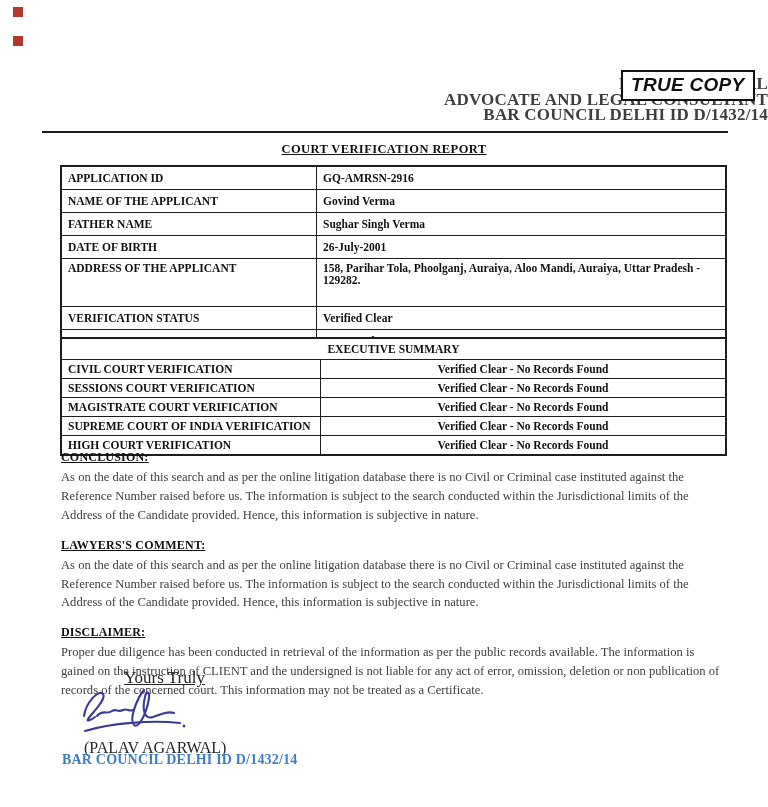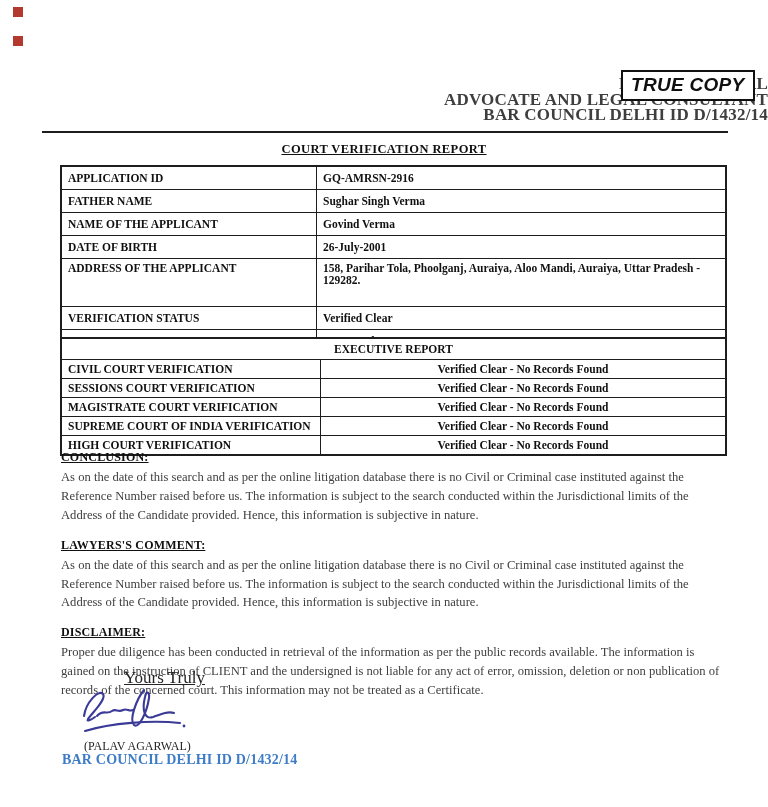--- a/index.html
+++ b/index.html
@@ -34,21 +34,21 @@
   table.summary td.lbl{width:246px;text-align:left;}
   table.summary td.val{text-align:center;}
 
   .sections{position:absolute;top:450px;left:61px;width:676px;}
   .sec-head{font-weight:bold;font-size:12px;color:#101010;text-decoration:underline;
             letter-spacing:.2px;margin:0 0 3px 0;}
   .sec-body{font-size:12.6px;line-height:1.5;color:#404040;margin:0 0 13px 0;width:668px;}
 
   .yours{position:absolute;top:668px;left:124px;font-size:17px;color:#252525;text-decoration:underline;}
   .signature-svg{position:absolute;top:682px;left:76px;}
-  .sig-name{position:absolute;top:739px;left:84px;font-size:12px;color:#252525;}
+  .sig-name{position:absolute;top:739px;left:84px;font-size:16px;color:#252525;}
   .bar-line{position:absolute;top:752px;left:62px;font-size:14px;font-weight:bold;
             color:#3e7cc7;letter-spacing:.2px;}
 </style>
 </head>
 <body>
 
 <div class="page">
 
   <div class="red-sq one"></div>
   <div class="red-sq two"></div>
@@ -65,26 +65,26 @@
 
   <div class="doc-title">COURT VERIFICATION REPORT</div>
 
   <table class="details">
     <tbody id="details-body">
         <tr>
           <td class="lbl">APPLICATION ID</td>
           <td class="">GQ-AMRSN-2916</td>
         </tr>
         <tr>
+          <td class="lbl">NAME OF THE APPLICANT</td>
+          <td class="">Govind Verma</td>
+        </tr>
+        <tr>
           <td class="lbl">FATHER NAME</td>
           <td class="">Sughar Singh Verma</td>
-        </tr>
-        <tr>
-          <td class="lbl">NAME OF THE APPLICANT</td>
-          <td class="">Govind Verma</td>
         </tr>
         <tr>
           <td class="lbl">DATE OF BIRTH</td>
           <td class="">26-July-2001</td>
         </tr>
         <tr class="tall">
           <td class="lbl">ADDRESS OF THE APPLICANT</td>
           <td class="">158, Parihar Tola, Phoolganj, Auraiya, Aloo Mandi, Auraiya, Uttar Pradesh - 129282.</td>
         </tr>
         <tr>
@@ -94,21 +94,21 @@
         <tr>
           <td class="lbl">VERIFIED DATE</td>
           <td class="">29-December-2025</td>
         </tr>
       </tbody>
   </table>
 
   <table class="summary">
     <thead>
       <tr>
-        <th colspan="2">EXECUTIVE REPORT</th>
+        <th colspan="2">EXECUTIVE SUMMARY</th>
       </tr>
     </thead>
     <tbody id="summary-body">
         <tr>
           <td class="lbl">CIVIL COURT VERIFICATION</td>
           <td class="val">Verified Clear - No Records Found</td>
         </tr>
         <tr>
           <td class="lbl">SESSIONS COURT VERIFICATION</td>
           <td class="val">Verified Clear - No Records Found</td>

